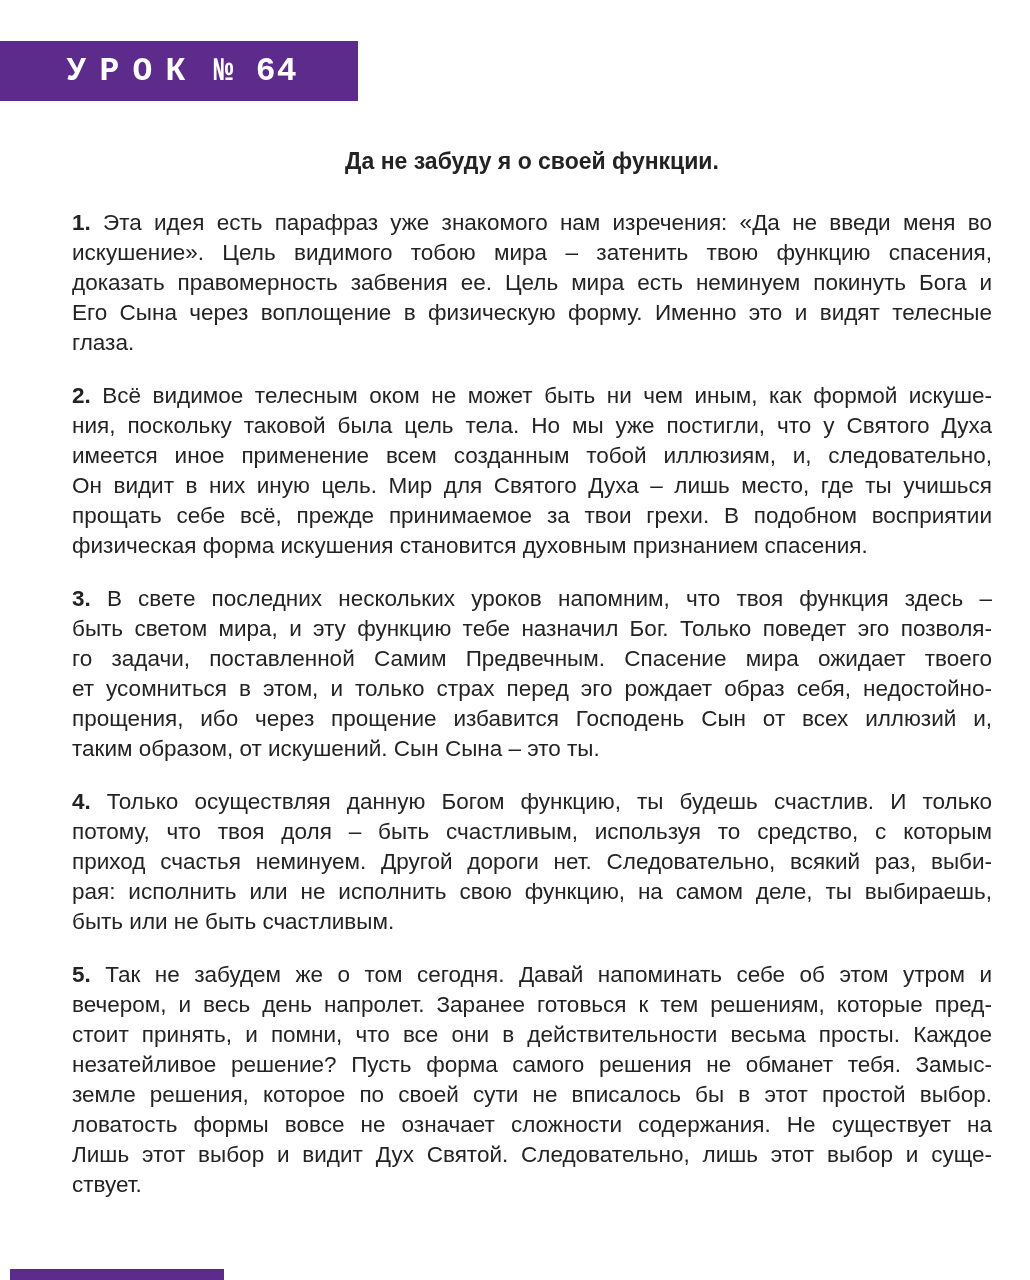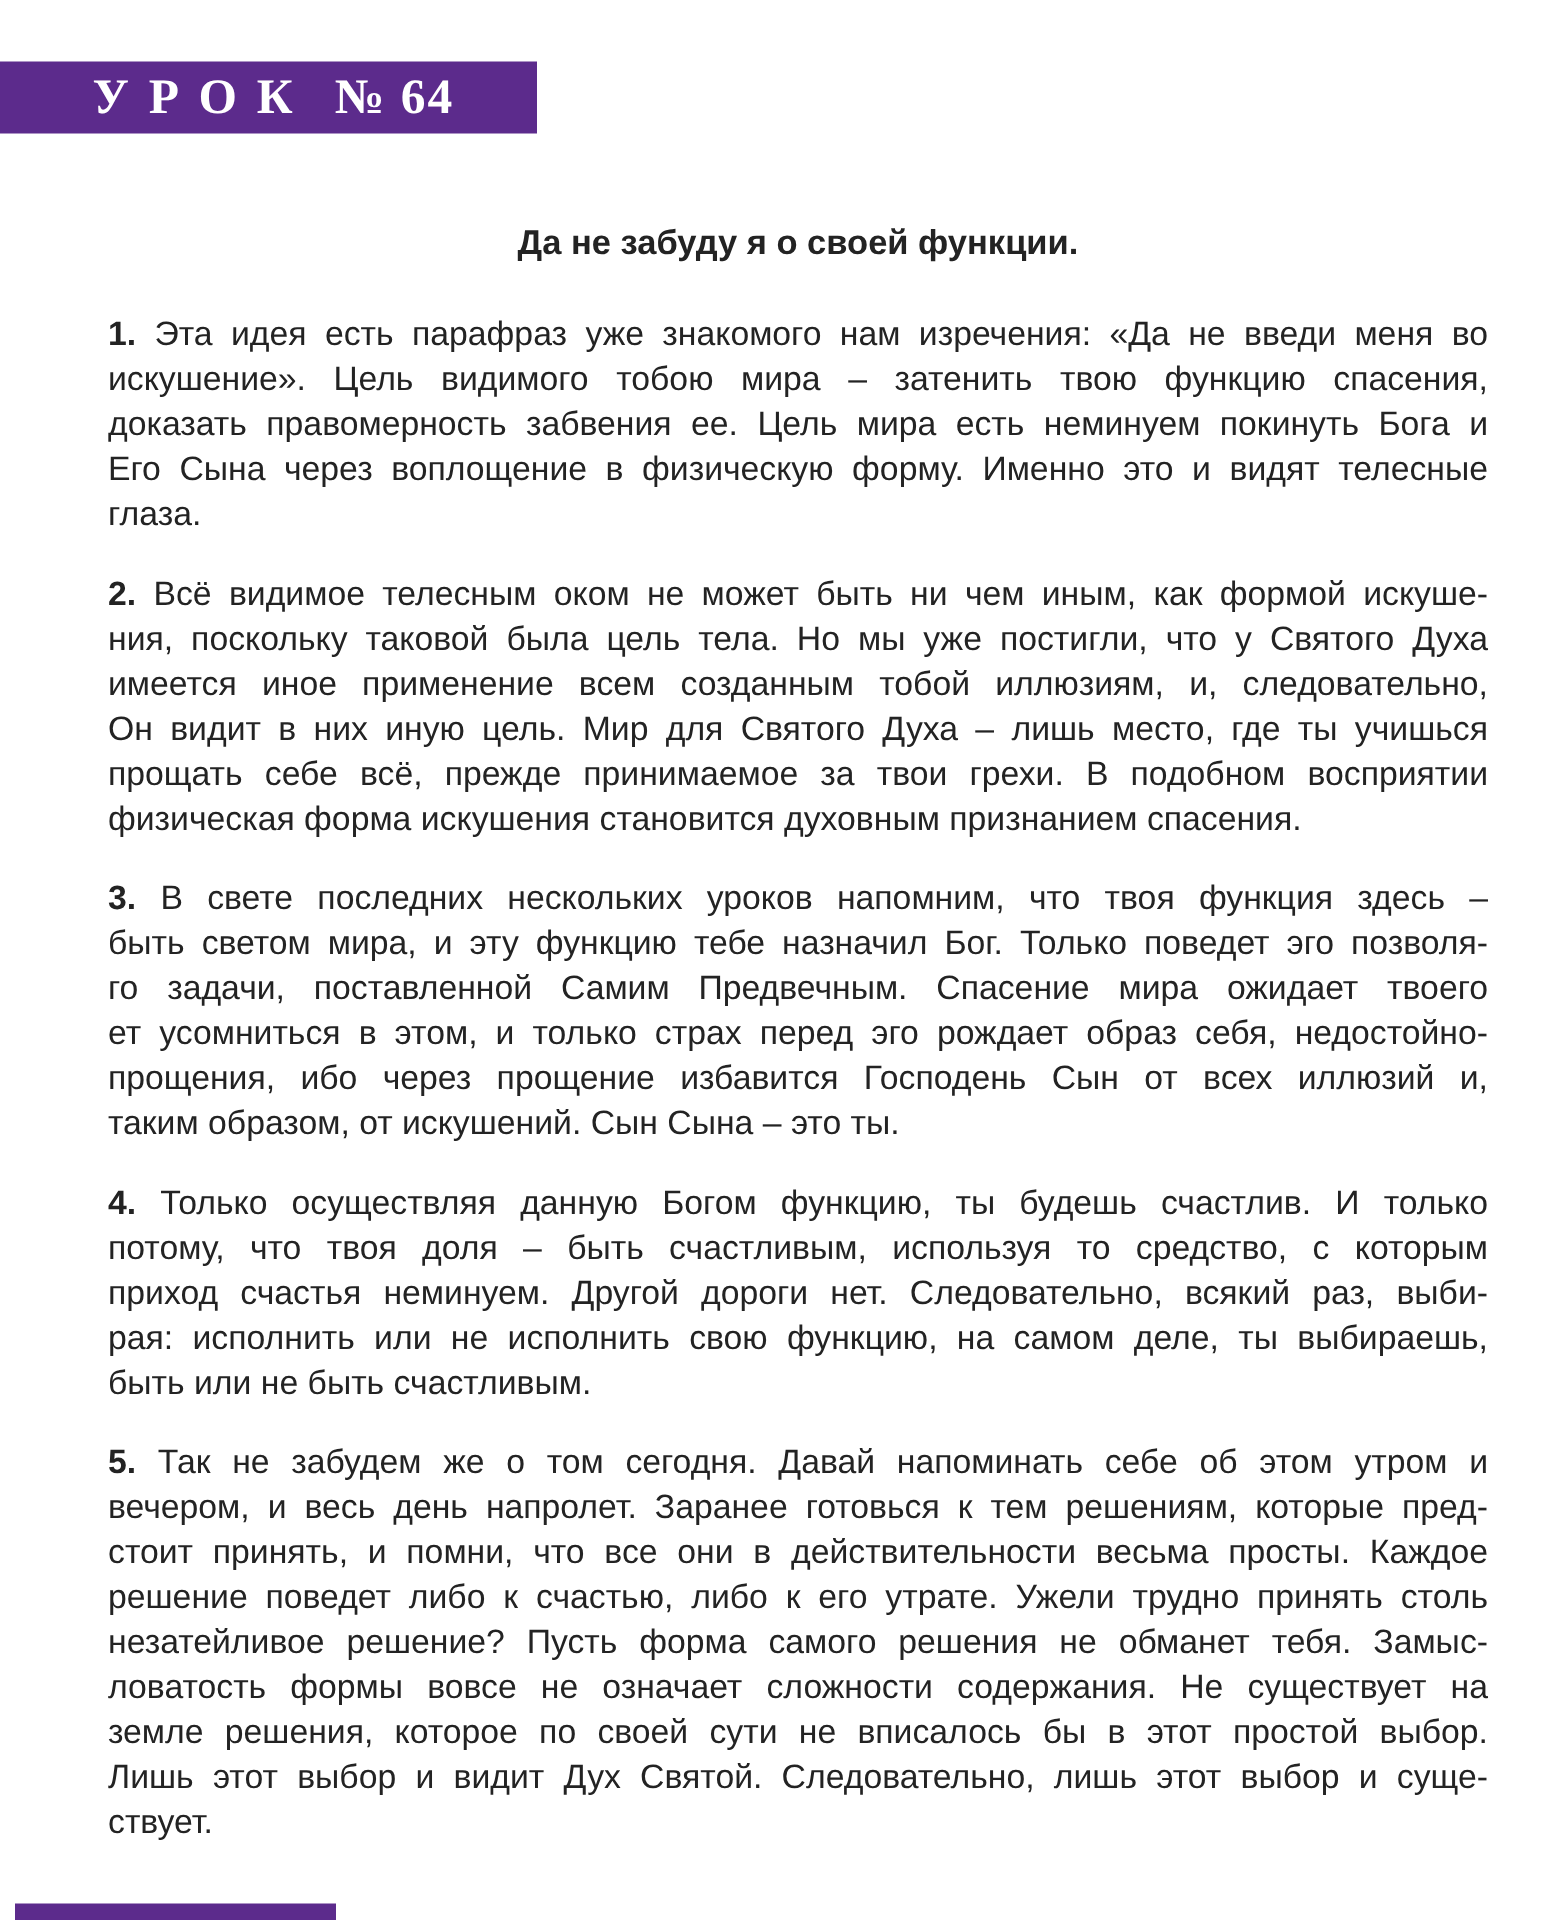--- a/index.html
+++ b/index.html
@@ -10,27 +10,27 @@
     background: #ffffff;
     overflow: hidden;
     font-family: "Liberation Sans", "DejaVu Sans", sans-serif;
     color: #232323;
   }
   .lesson-band {
     position: absolute;
     left: 0;
     top: 41px;
     width: 358px;
-    height: 48px;
+    height: 60px;
     background: #5C2B8C;
     display: flex;
     align-items: center;
     justify-content: center;
     color: #ffffff;
-    font-family: Liberation Serif, serif;
+    font-family: Liberation Mono, monospace;
     font-weight: bold;
     font-size: 33px;
   }
   .lesson-word { letter-spacing: 0.40em; margin-left: 0.2em; }
   .lesson-num  { letter-spacing: 0.04em; margin-left: 0.45em; }
   .content {
     position: absolute;
     left: 72px;
     top: 146px;
     width: 920px;
@@ -102,24 +102,23 @@
           <div class="line"><span class="pnum">4.</span> Только осуществляя данную Богом функцию, ты будешь счастлив. И только</div>
           <div class="line">потому, что твоя доля – быть счастливым, используя то средство, с которым</div>
           <div class="line">приход счастья неминуем. Другой дороги нет. Следовательно, всякий раз, выби-</div>
           <div class="line">рая: исполнить или не исполнить свою функцию, на самом деле, ты выбираешь,</div>
           <div class="line last">быть или не быть счастливым.</div>
         </div>
         <div class="para">
           <div class="line"><span class="pnum">5.</span> Так не забудем же о том сегодня. Давай напоминать себе об этом утром и</div>
           <div class="line">вечером, и весь день напролет. Заранее готовься к тем решениям, которые пред-</div>
           <div class="line">стоит принять, и помни, что все они в действительности весьма просты. Каждое</div>
-          <div class="line">решение поведет либо к счастью, либо к его утрате. Ужели трудно принять столь</div>
           <div class="line">незатейливое решение? Пусть форма самого решения не обманет тебя. Замыс-</div>
+          <div class="line">земле решения, которое по своей сути не вписалось бы в этот простой выбор.</div>
           <div class="line">ловатость формы вовсе не означает сложности содержания. Не существует на</div>
-          <div class="line">земле решения, которое по своей сути не вписалось бы в этот простой выбор.</div>
           <div class="line">Лишь этот выбор и видит Дух Святой. Следовательно, лишь этот выбор и суще-</div>
           <div class="line last">ствует.</div>
         </div>
       </div>
   </div>
 
   <div class="next-band"></div>
 
 </div>
 

